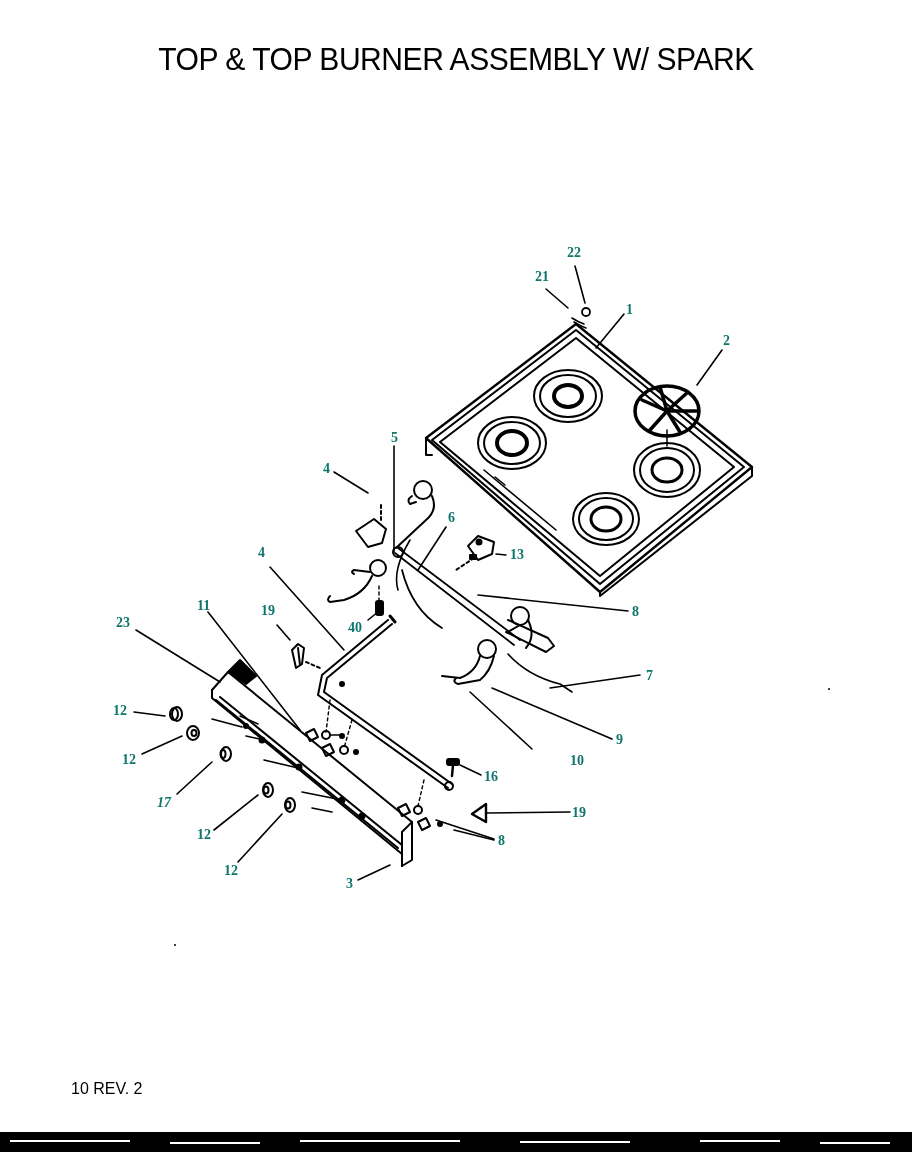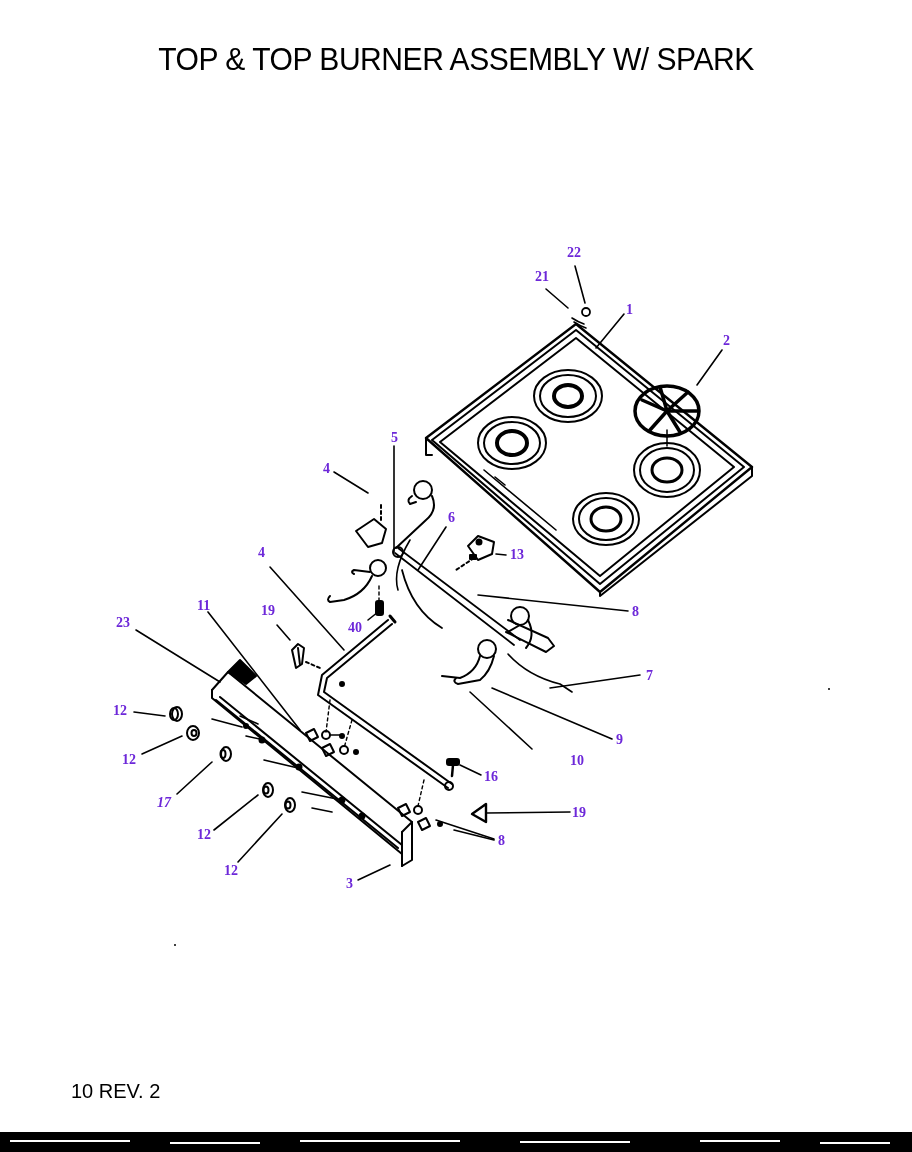--- a/index.html
+++ b/index.html
@@ -1,21 +1,21 @@
 <!DOCTYPE html>
 <html><head>
 <meta charset="utf-8">
 <style>
   html, body { margin: 0; padding: 0; background: #ffffff; }
   body { width: 912px; height: 1152px; position: relative; overflow: hidden; font-family: "Liberation Sans", sans-serif; }
   .title { position: absolute; left: 0; top: 42px; width: 912px; text-align: center; font-family: "Liberation Sans", sans-serif; font-size: 31px; font-weight: normal; letter-spacing: -0.5px; color: #000; transform: scaleX(0.97); }
-  .footer-code { position: absolute; left: 71px; top: 1080px; font-family: "Liberation Sans", sans-serif; font-size: 20px; color: #000; }
+  .footer-code { position: absolute; left: 71px; top: 1080px; font-family: "Liberation Sans", sans-serif; font-size: 16px; color: #000; }
   .bottom-band { position: absolute; left: 0; top: 1132px; width: 912px; height: 20px; background: #000; }
   .bottom-band .streak { position: absolute; height: 2px; background: #fff; top: 8px; }
-  .callout { position: absolute; font-family: "Liberation Serif", serif; font-weight: bold; font-size: 14px; color: #6d28d9; line-height: 1; }
+  .callout { position: absolute; font-family: "Liberation Serif", serif; font-weight: bold; font-size: 14px; color: #0f766e; line-height: 1; }
   svg.drawing { position: absolute; left: 0; top: 0; }
 </style>
 </head>
 <body>
 
 <div class="title">TOP &amp; TOP BURNER ASSEMBLY W/ SPARK</div>
 
 <svg class="drawing" width="912" height="1152" viewBox="0 0 912 1152" xmlns="http://www.w3.org/2000/svg">
   <g fill="none" stroke="#000" stroke-width="2" stroke-linejoin="round" stroke-linecap="round">
 

